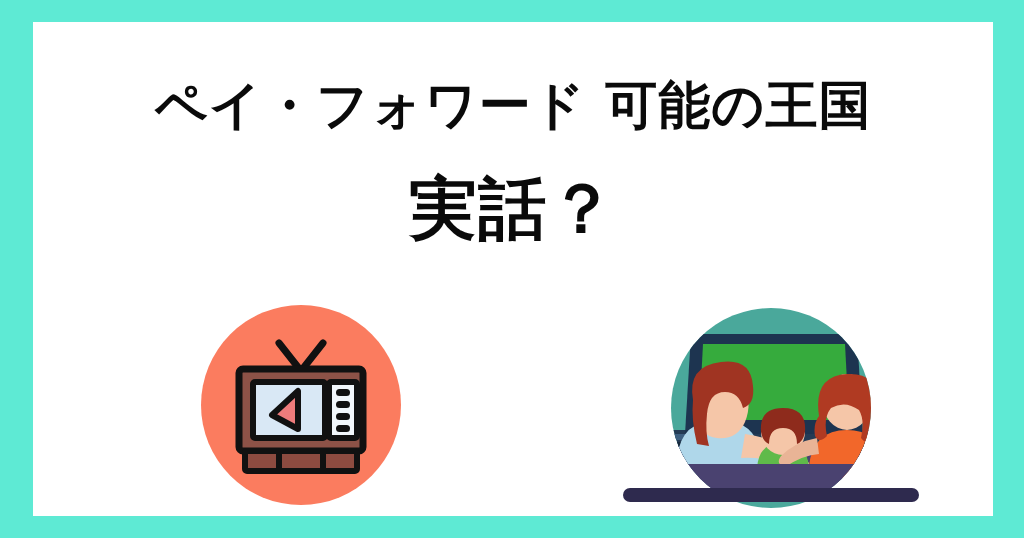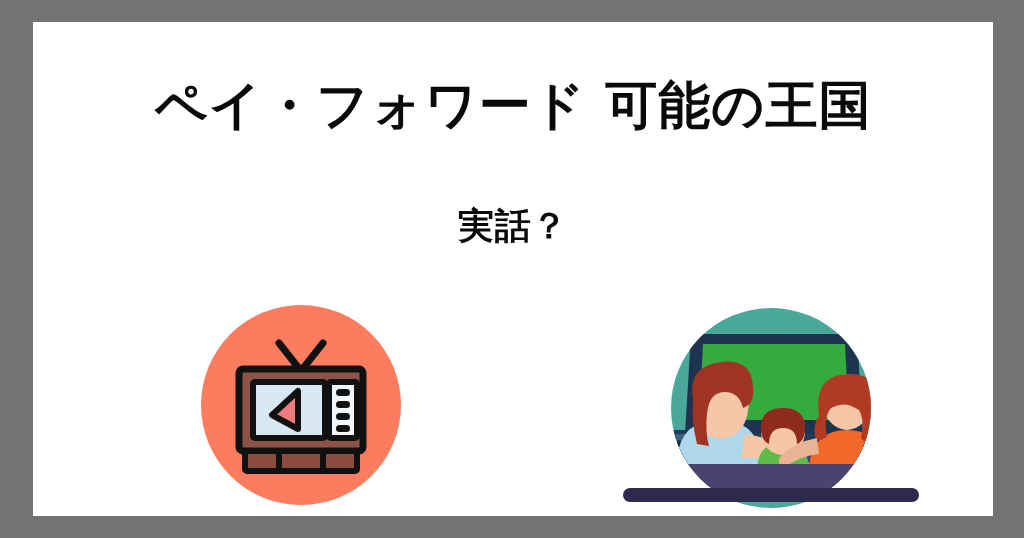--- a/index.html
+++ b/index.html
@@ -12,21 +12,21 @@
     width: 1024px;
     height: 538px;
     overflow: hidden;
     font-family: "DejaVu Sans", "Liberation Sans", sans-serif;
   }
 
   #poster {
     position: relative;
     width: 1024px;
     height: 538px;
-    background: #737373;
+    background: #5eead4;
   }
 
   
   #card {
     position: absolute;
     left: 33px;
     top: 22px;
     width: 960px;
     height: 494px;
     background: #ffffff;
@@ -43,22 +43,22 @@
     font-weight: 700;
     white-space: nowrap;
     letter-spacing: 0.02em;
   }
   #headline-line1 {
     top: 52px;
     font-size: 52px;
     line-height: 62px;
   }
   #headline-line2 {
-    top: 173px;
-    font-size: 36px;
+    top: 156px;
+    font-size: 68px;
     line-height: 62px;
   }
 
   
   .illus {
     position: absolute;
   }
   .disc {
     position: absolute;
     border-radius: 50%;

